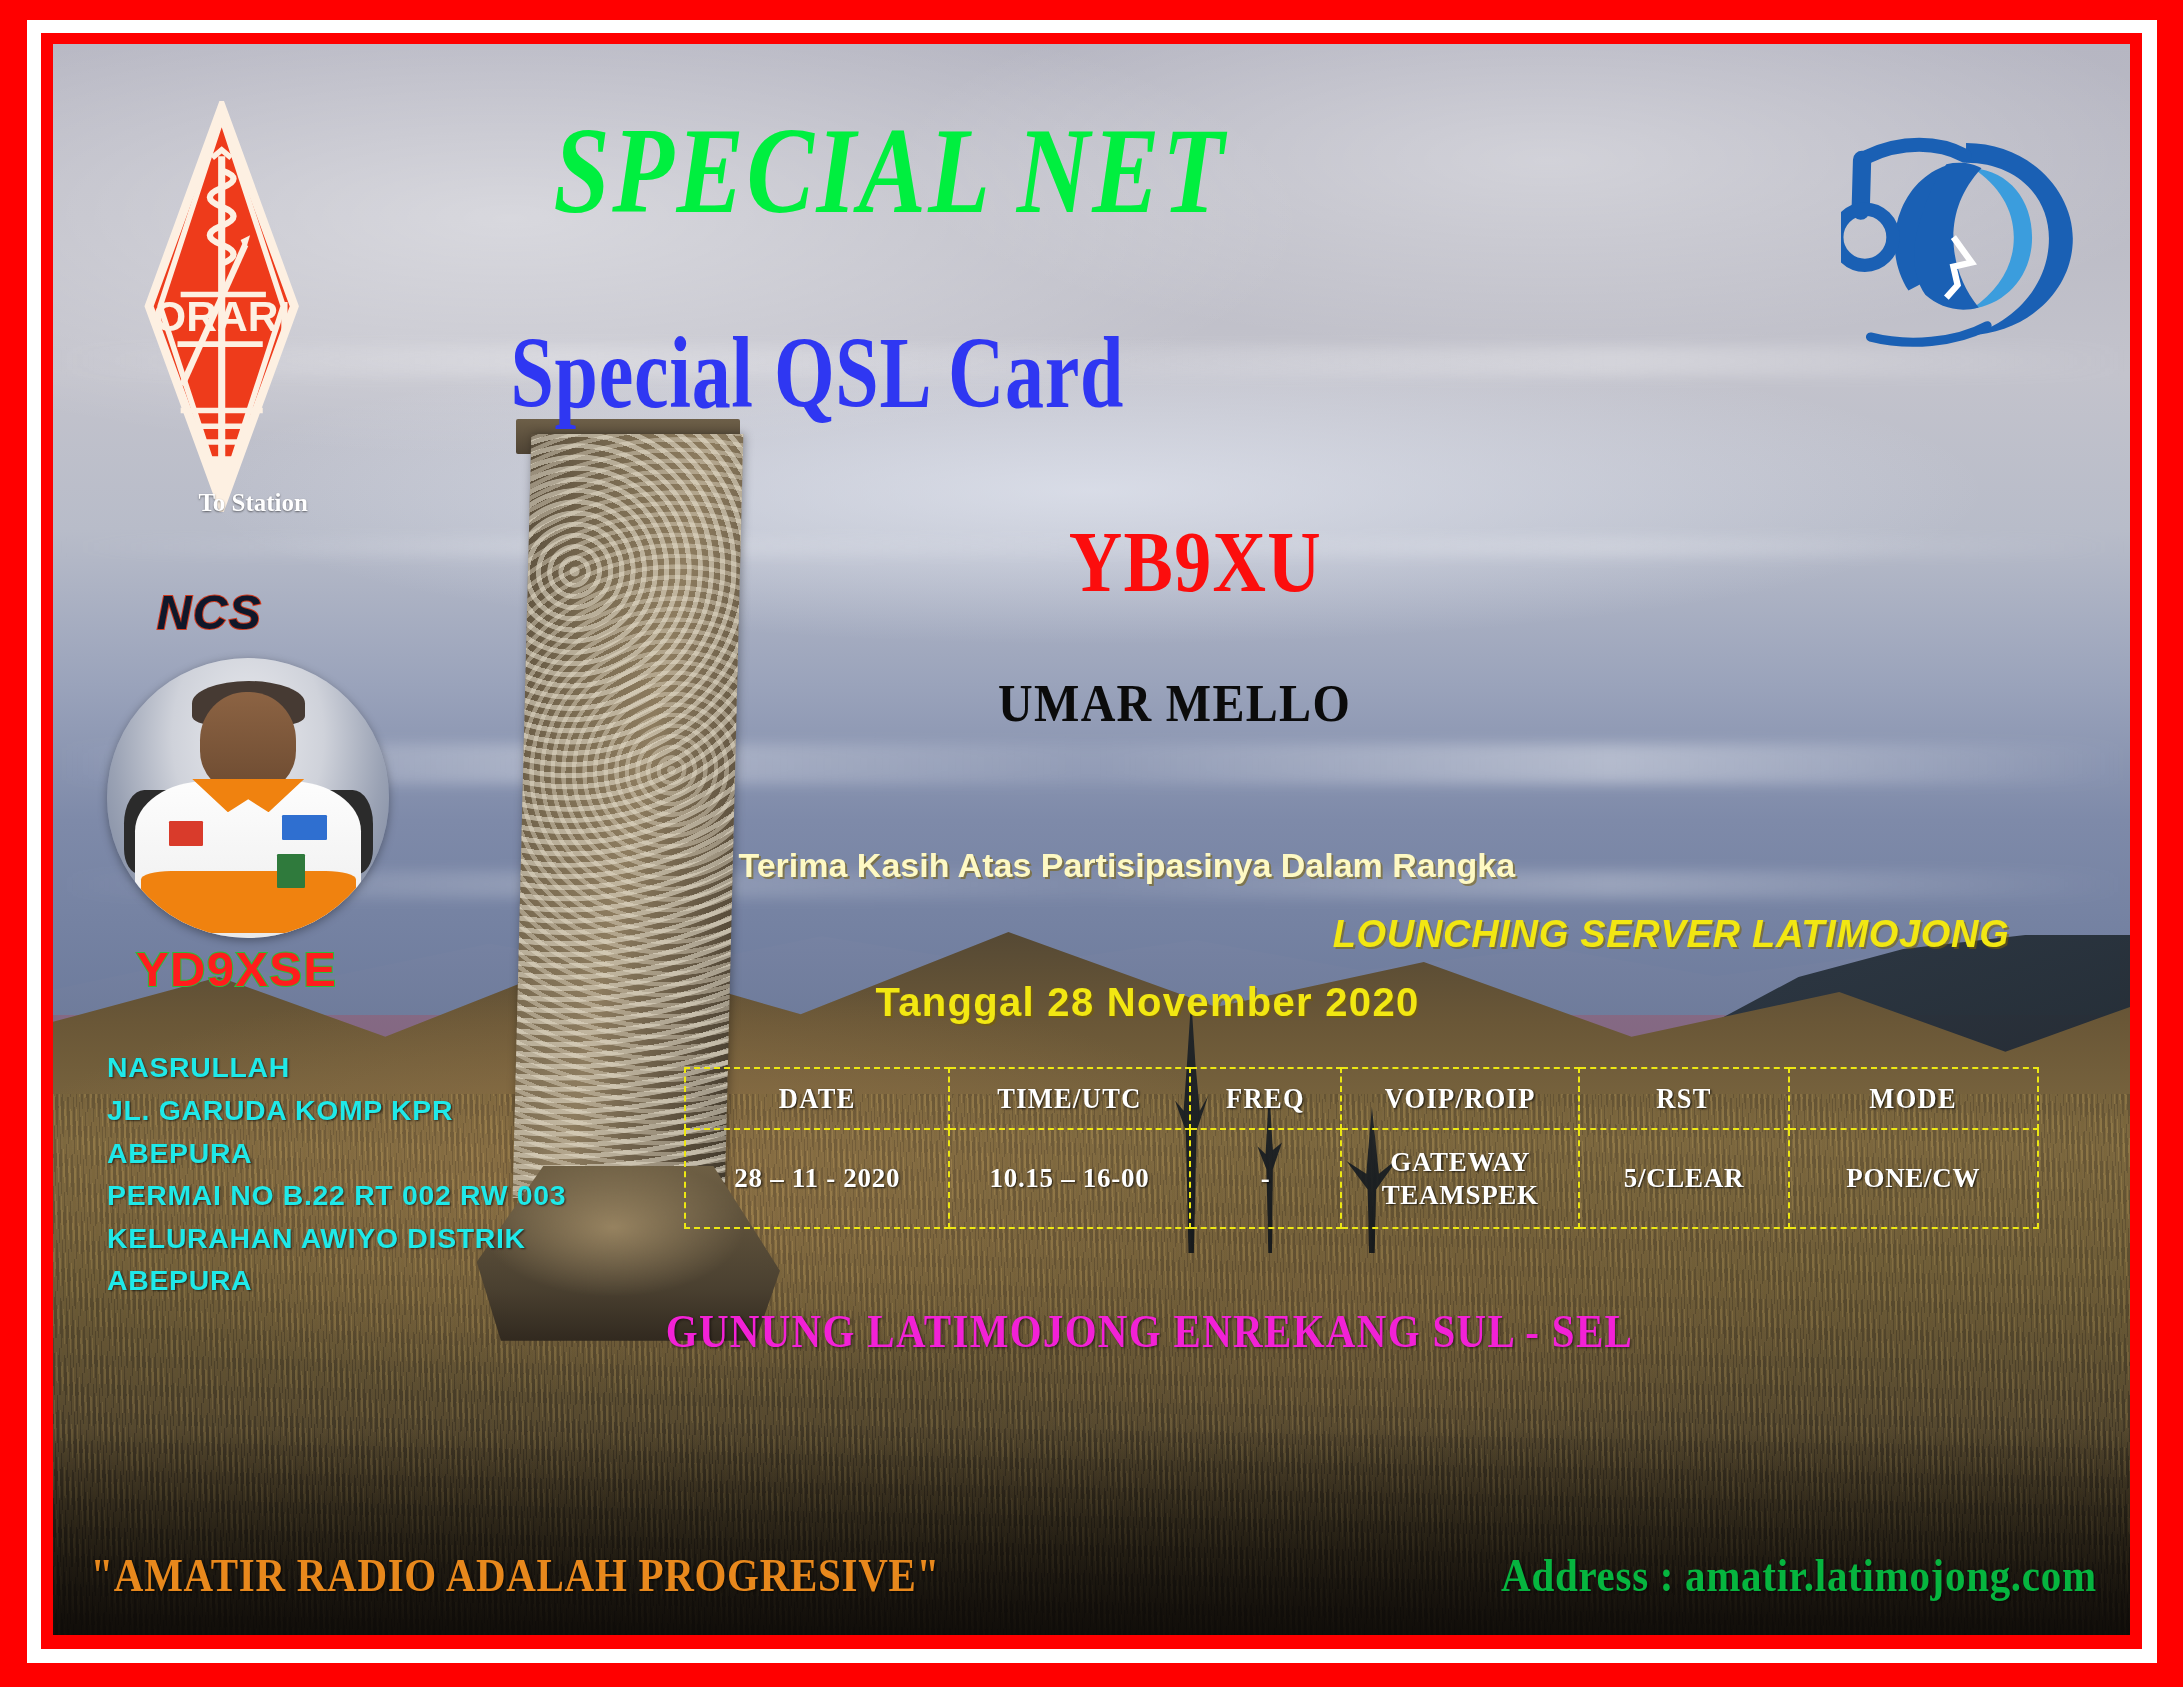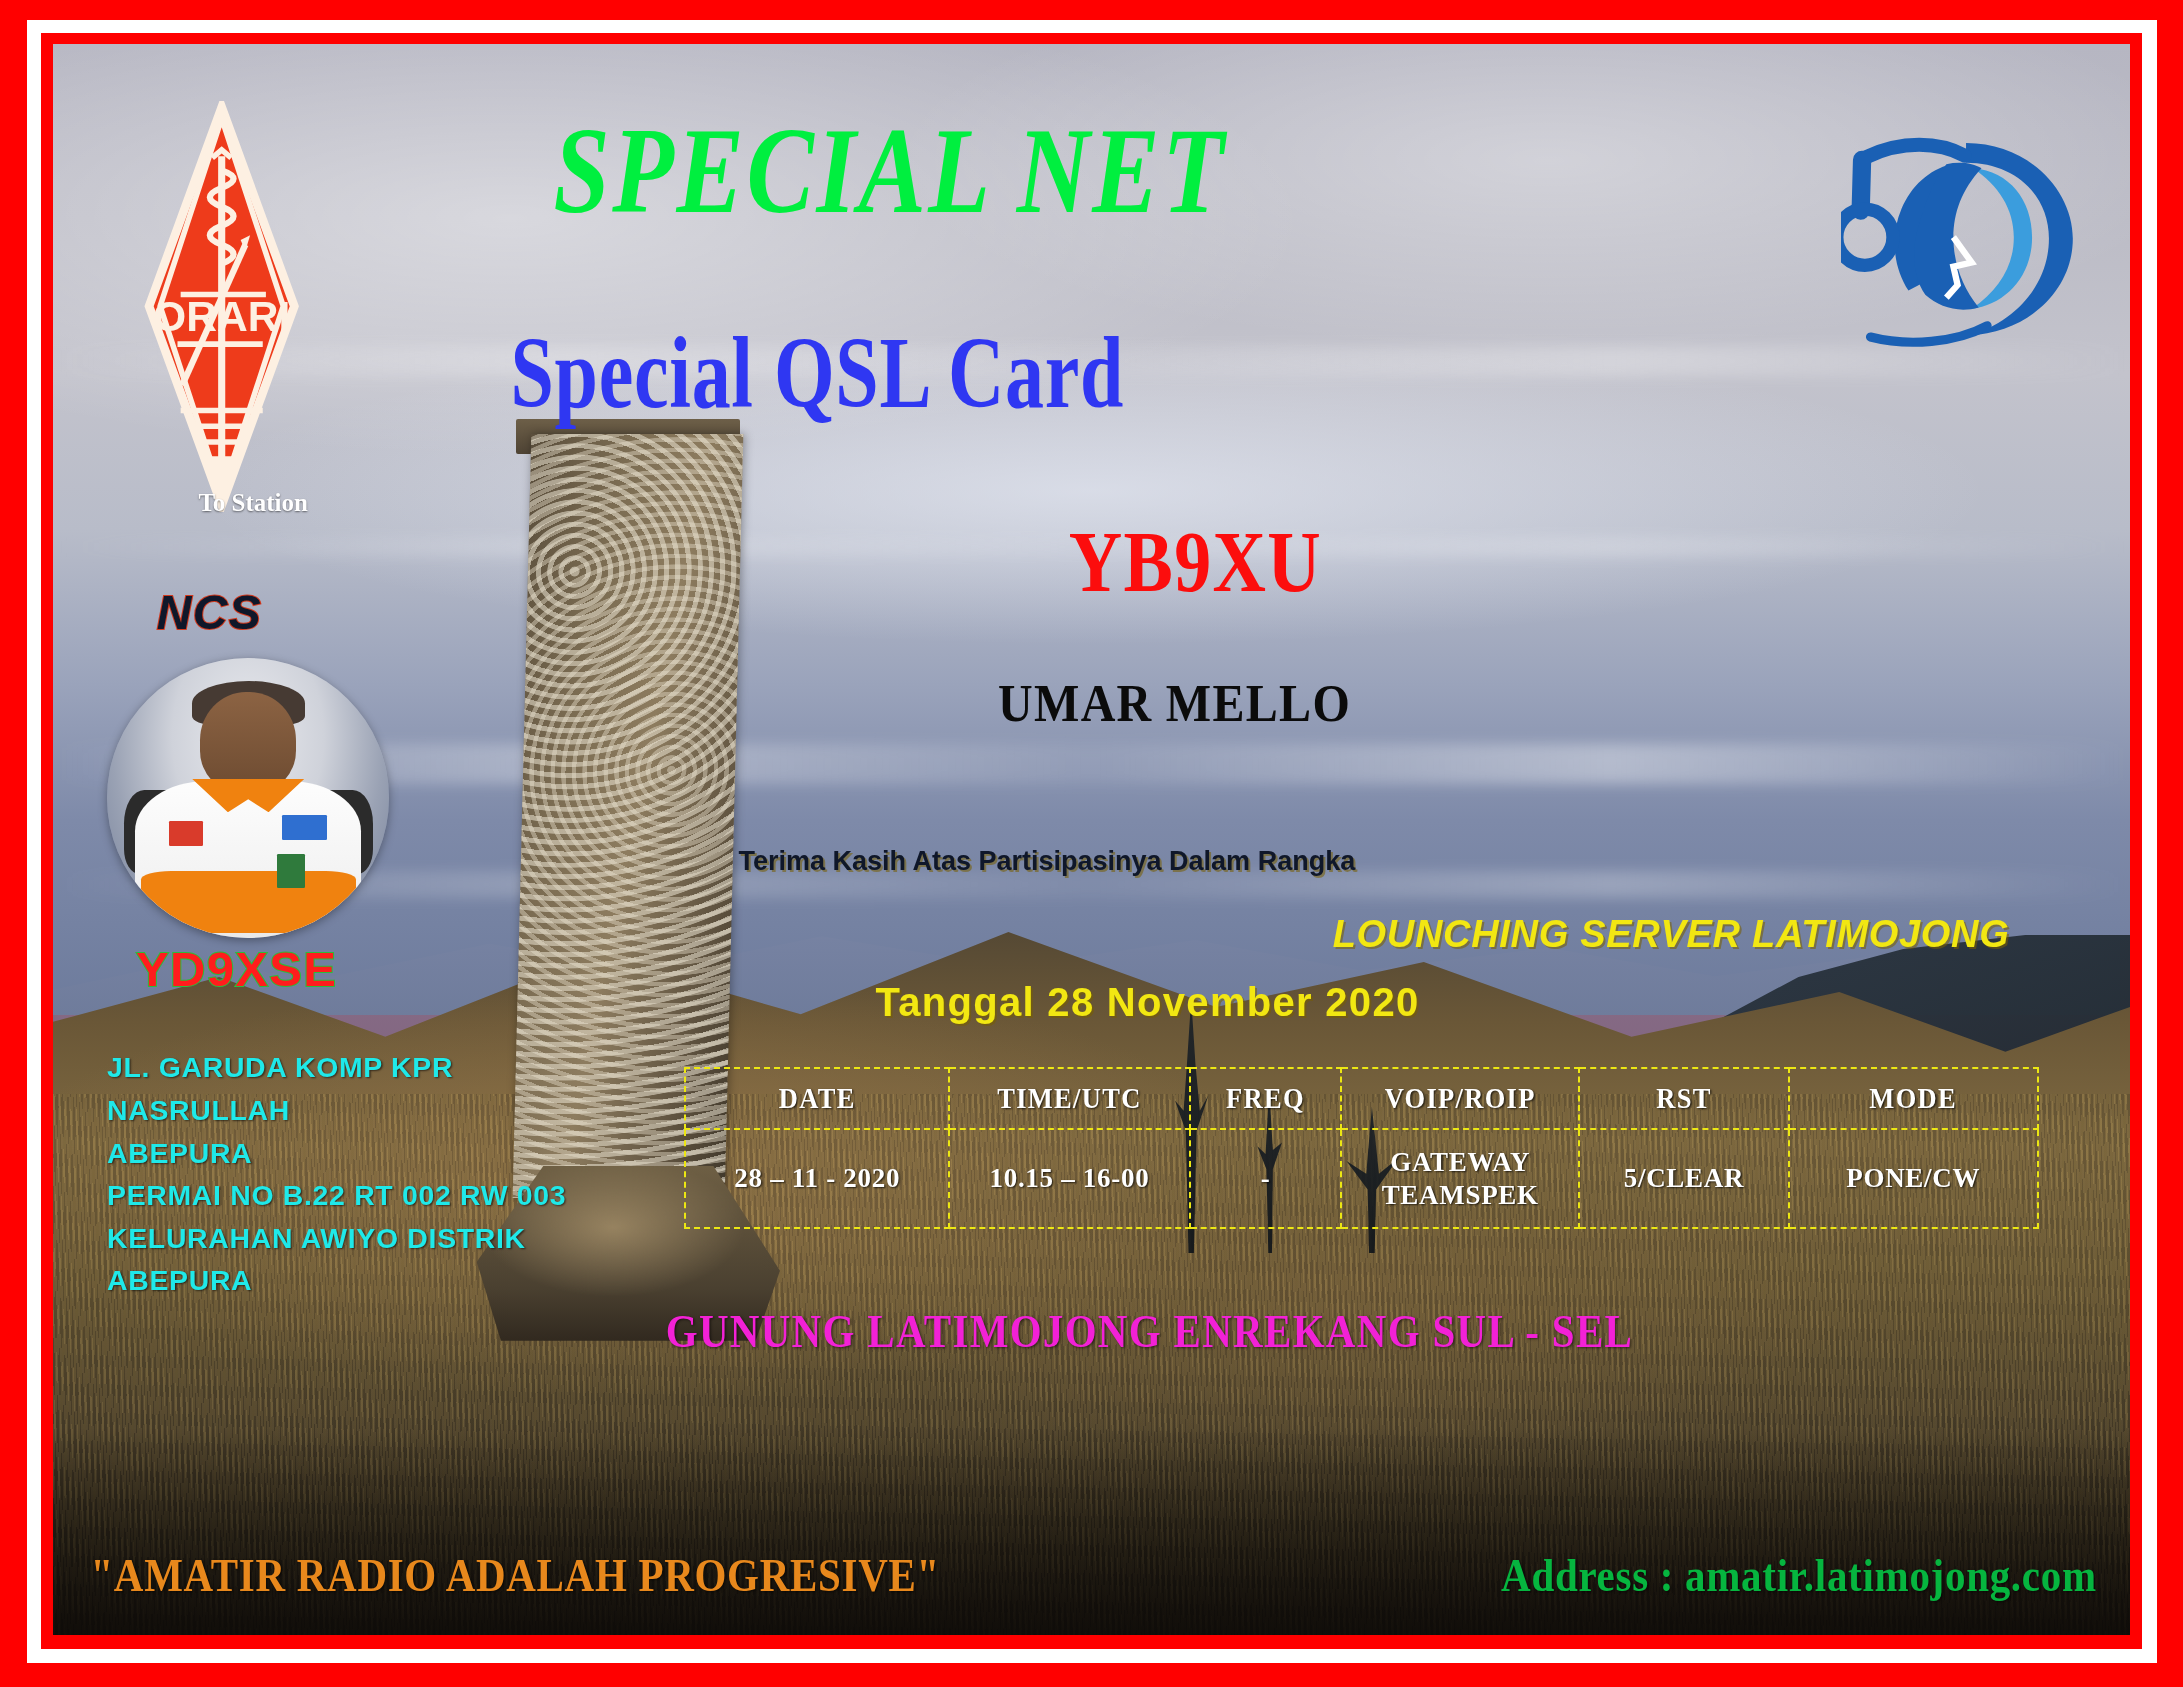--- a/index.html
+++ b/index.html
@@ -175,22 +175,22 @@
     font-family:"Liberation Serif",serif;
     font-weight:bold;font-size:48px;letter-spacing:1.3px;
     color:#0b0b0b;text-align:center;
     transform:scaleY(1.12);transform-origin:top center;
     white-space:nowrap;
   }
 
   .t-thanks{
     position:absolute;left:33%;top:50.4%;width:60%;
     font-family:"Liberation Sans",sans-serif;
-    font-weight:bold;font-size:27px;
-    color:#0f172a;
+    font-weight:bold;font-size:34px;
+    color:#fef9c3;
     text-shadow:2px 2px 0 rgba(120,95,0,.55);
     white-space:nowrap;
   }
   .t-lounch{
     position:absolute;left:39.2%;top:54.6%;width:55%;
     font-family:"Liberation Sans",sans-serif;
     font-weight:bold;font-style:italic;font-size:38px;letter-spacing:0.7px;
     color:#f2e712;
     text-shadow:2px 2px 0 rgba(120,95,0,.55);
     white-space:nowrap;
@@ -406,22 +406,22 @@
         <div class="pv-collar"></div>
         <div class="pv-orange"></div>
         <div class="pv-badge"></div>
         <div class="pv-logo"></div>
         <div class="pv-id"></div>
       </div>
 
       <div class="t-yd">YD9XSE</div>
 
       <div class="addr">
+        <div>NASRULLAH</div>
         <div>JL. GARUDA KOMP KPR</div>
-        <div>NASRULLAH</div>
         <div>ABEPURA</div>
         <div>PERMAI NO B.22 RT 002 RW 003</div>
         <div>KELURAHAN AWIYO DISTRIK</div>
         <div>ABEPURA</div>
       </div>
 
       <table class="qsotable">
         <tbody>
             <tr class="head">
           <td class="c-date">DATE</td>

